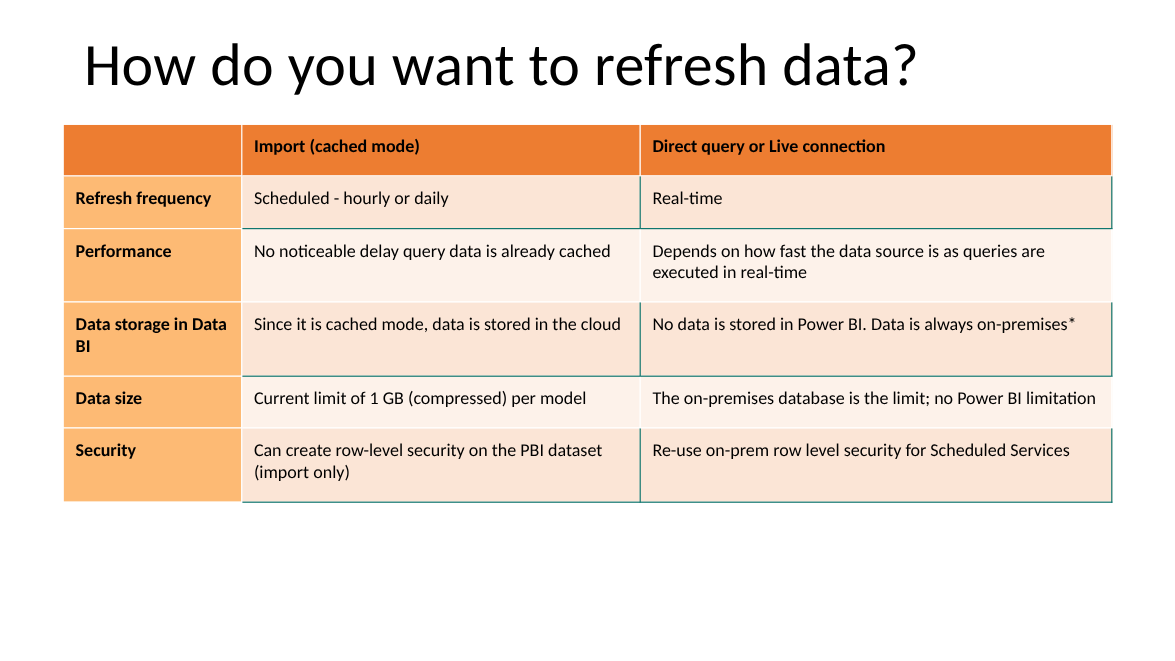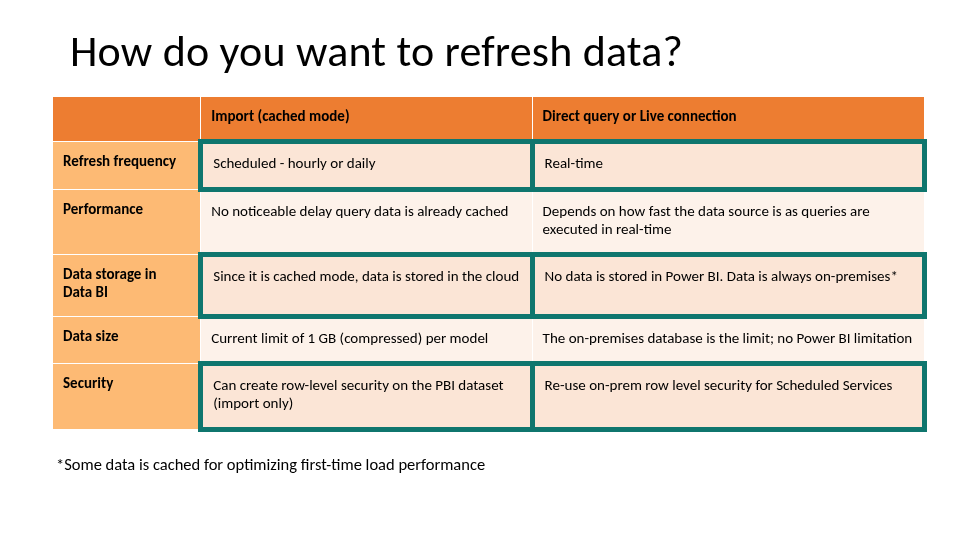--- a/index.html
+++ b/index.html
@@ -1,27 +1,27 @@
 <!DOCTYPE html>
 <html><head>
 <meta charset="utf-8">
 <style>
   * { box-sizing: border-box; margin: 0; padding: 0; }
   html, body { width: 979px; height: 551px; background: #fff; font-family: "Segoe UI", "Calibri", Arial, sans-serif; }
   .slide { width: 979px; height: 551px; padding: 24px 52px 0 52px; position: relative; }
-  .title { font-size: 44px; font-weight: 300; color: #000; margin: 0 0 18px 18px; letter-spacing: 0.2px; }
+  .title { font-size: 50px; font-weight: 300; color: #000; margin: 0 0 18px 18px; letter-spacing: 0.2px; }
   table { border-collapse: collapse; width: 100%; table-layout: fixed; }
   col.c0 { width: 17%; }
   col.c1 { width: 38%; }
   col.c2 { width: 45%; }
   td, th { text-align: left; vertical-align: top; padding: 10px 10px 14px 10px; font-size: 15px; line-height: 1.22; }
   thead th { background: #ED7D31; color: #000; font-weight: 700; border: 1px solid #fff; }
   thead th.corner { background: #ED7D31; }
   tbody td.rowhead { background: #fdba74; color: #000; font-weight: 700; border: 1px solid #fff; }
-  tbody tr.alt0 td.cell { background: #FBE5D6; color: #000; border: 5px solid #0f766e; }
+  tbody tr.alt0 td.cell { background: #FBE5D6; color: #000; border: 1px solid #0f766e; }
   tbody tr.alt1 td.cell { background: #FDF2EA; color: #000; border: 1px solid #fff; }
   .footnote { font-size: 16.5px; color: #000; margin-top: 22px; margin-left: 4px; }
 </style>
 </head>
 <body>
 
 <div class="slide">
   <h1 class="title">How do you want to refresh data?</h1>
 
   <table>
@@ -59,14 +59,13 @@
         <td class="cell">The on-premises database is the limit; no Power BI limitation</td>
       </tr>
       <tr class="alt0">
         <td class="rowhead">Security</td>
         <td class="cell">Can create row-level security on the PBI dataset (import only)</td>
         <td class="cell">Re-use on-prem row level security for Scheduled Services</td>
       </tr>
     </tbody>
   </table>
 
-  <p class="footnote">*Some data is cached for optimizing first-time load performance</p>
 </div>
 
 </body></html>

